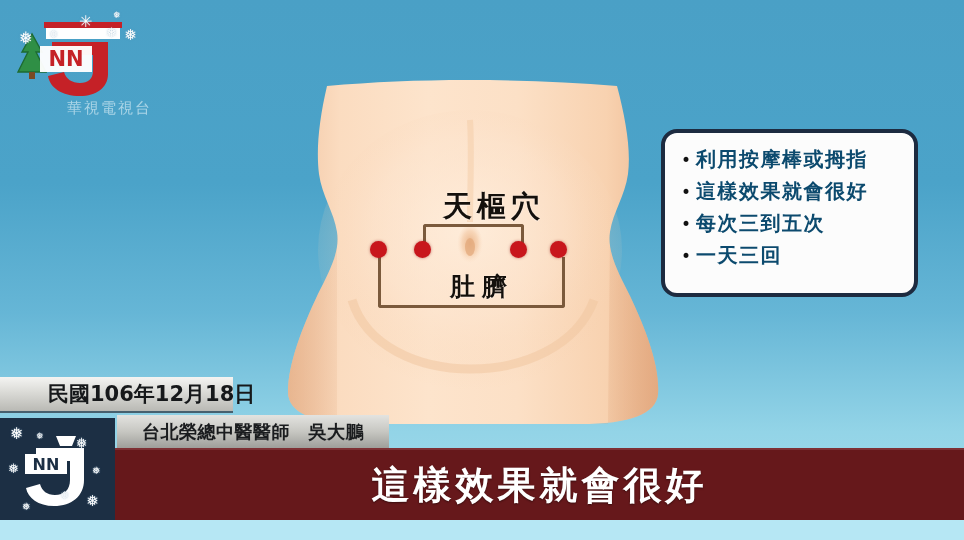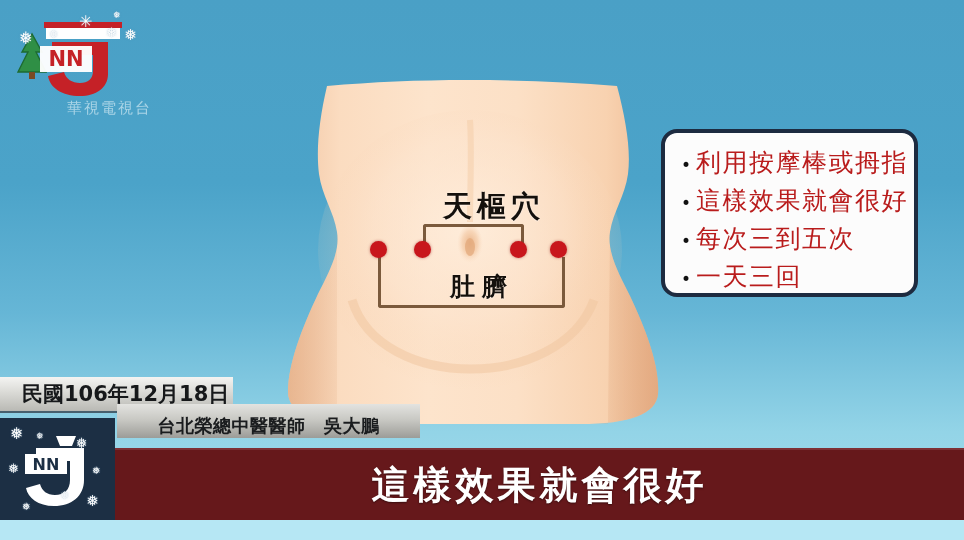--- a/index.html
+++ b/index.html
@@ -112,24 +112,24 @@
   }
   .info-bullet {
     width: 15px;
     color: #111;
     font-size: 17px;
     line-height: 1;
     flex: 0 0 15px;
     text-align: left;
   }
   .info-text {
-    color: #b91c1c;
+    color: #0c4a6e;
     font-family: "DejaVu Serif", "Liberation Serif", serif;
-    font-weight: normal;
-    font-size: 25px;
+    font-weight: bold;
+    font-size: 20px;
     letter-spacing: 1.5px;
     white-space: nowrap;
   }
 
   
   #logo-top {
     position: absolute;
     left: 0; top: 0;
     width: 168px; height: 140px;
   }
@@ -171,31 +171,32 @@
     align-items: center;
     padding-left: 22px;
   }
   #date-bar-text {
     color: #16181a;
     font-size: 21px;
     font-weight: bold;
     letter-spacing: 0px;
     font-family: "DejaVu Sans", "Liberation Sans", sans-serif;
     white-space: nowrap;
+    margin-left: 26px;
   }
 
   
   #byline-bar {
     position: absolute;
-    left: 117px; top: 404px;
-    width: 303px; height: 34px;
+    left: 117px; top: 415px;
+    width: 272px; height: 34px;
     background: linear-gradient(180deg, #e3e3e0 0%, #c7c7c2 48%, #9c9c98 100%);
     box-sizing: border-box;
     display: flex;
-    align-items: flex-end;
+    align-items: center;
     justify-content: center;
   }
   #byline-text {
     color: #1a1c1e;
     font-size: 18px;
     font-weight: bold;
     letter-spacing: 0.5px;
     white-space: nowrap;
   }
 

